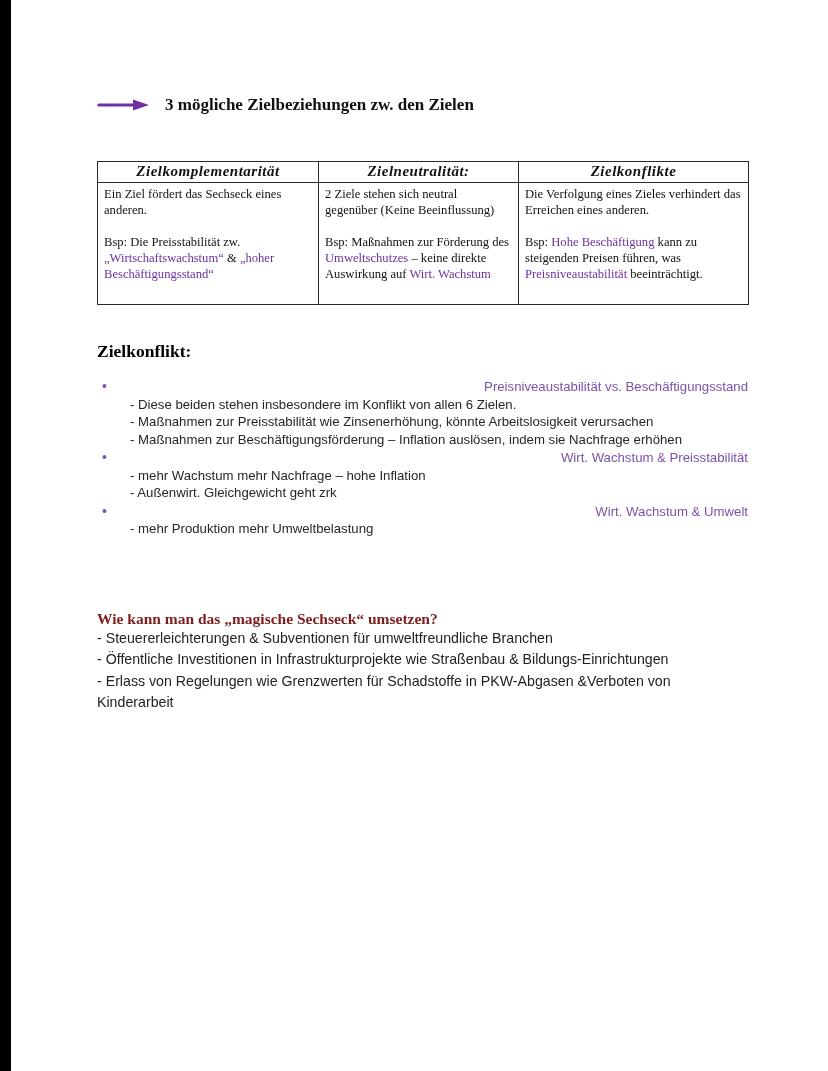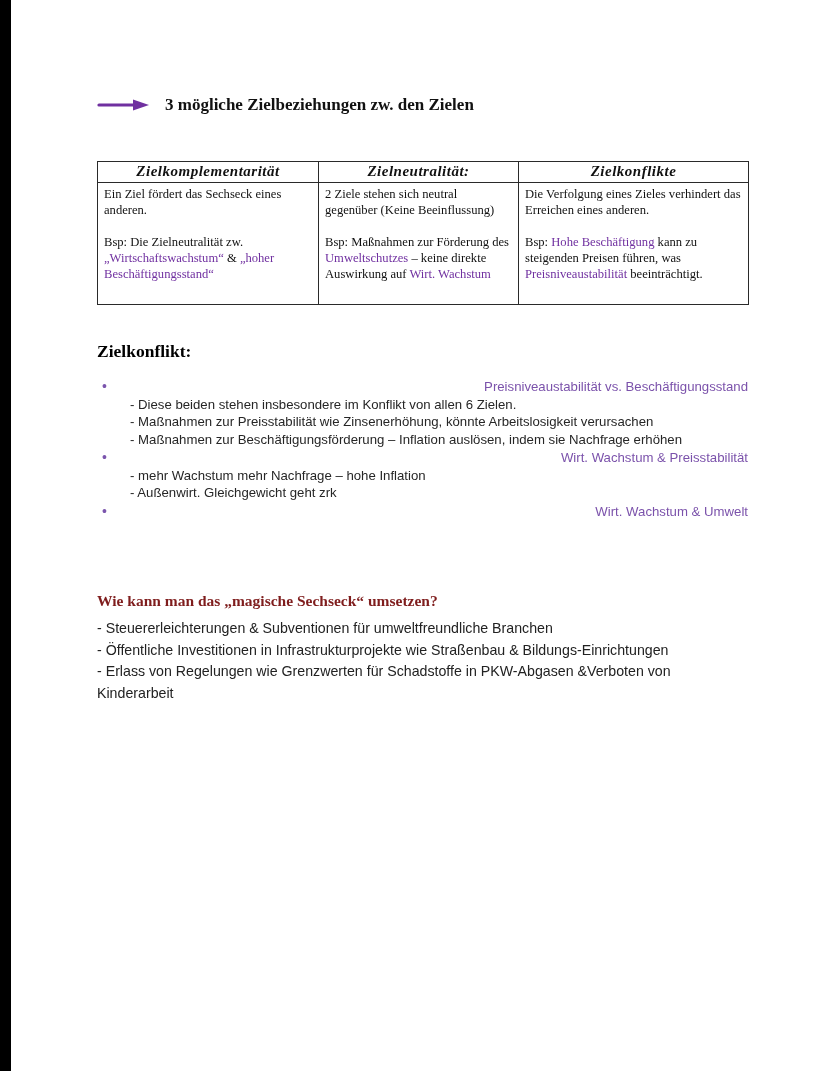--- a/index.html
+++ b/index.html
@@ -72,21 +72,21 @@
     color:#7b55ad; font-size:14px;
   }
   .bullet-title { color:#7b52ab;text-align:right; }
   .sub-line { color:#262626; padding-left:9px; }
   
   h2.impl-title {
     margin-top:72px;
     font-family:"Liberation Serif", serif;
     font-size:15.5px; font-weight:bold; color:#7f1d1d;
   }
-  .impl-lines { margin-top:8px; width:632px; }
+  .impl-lines { width:632px; }
   .impl-lines p {
     font-size:14.2px; line-height:21.5px; color:#222;
   }
 </style>
 </head>
 <body>
 
 <div class="edge-strip"></div>
 
 <div class="content">
@@ -111,21 +111,21 @@
       <tr>
         <th>Zielkomplementarität</th>
         <th>Zielneutralität:</th>
         <th>Zielkonflikte</th>
       </tr>
     </thead>
     <tbody>
       <tr>
         <td>
           <div class="cell-p">Ein Ziel fördert das Sechseck eines anderen.</div>
-          <div class="cell-p"><span>Bsp: Die Zielneutralität zw. </span><span class="purple">„Wirtschaftswachstum“</span><span> &amp; </span><span class="purple">„hoher Beschäftigungsstand“</span></div>
+          <div class="cell-p"><span>Bsp: Die Preisstabilität zw. </span><span class="purple">„Wirtschaftswachstum“</span><span> &amp; </span><span class="purple">„hoher Beschäftigungsstand“</span></div>
         </td>
         <td>
           <div class="cell-p">2 Ziele stehen sich neutral gegenüber (Keine Beeinflussung)</div>
           <div class="cell-p"><span>Bsp: Maßnahmen zur Förderung des </span><span class="purple">Umweltschutzes</span><span> – keine direkte Auswirkung auf </span><span class="purple">Wirt. Wachstum</span></div>
         </td>
         <td>
           <div class="cell-p">Die Verfolgung eines Zieles verhindert das Erreichen eines anderen.</div>
           <div class="cell-p"><span>Bsp: </span><span class="purple">Hohe Beschäftigung</span><span> kann zu steigenden Preisen führen, was </span><span class="purple">Preisniveaustabilität</span><span> beeinträchtigt.</span></div>
         </td>
       </tr>
@@ -141,20 +141,21 @@
       <div class="sub-line">-  Maßnahmen zur Preisstabilität wie Zinsenerhöhung, könnte Arbeitslosigkeit verursachen</div>
       <div class="sub-line">- Maßnahmen zur Beschäftigungsförderung – Inflation auslösen, indem sie Nachfrage erhöhen</div>
     </li>
     <li>
       <div class="bullet-title">Wirt. Wachstum &amp; Preisstabilität</div>
       <div class="sub-line">- mehr Wachstum mehr Nachfrage – hohe Inflation</div>
       <div class="sub-line">- Außenwirt. Gleichgewicht geht zrk</div>
     </li>
     <li>
       <div class="bullet-title">Wirt. Wachstum &amp; Umwelt</div>
+      <div class="sub-line">- mehr Produktion mehr Umweltbelastung</div>
     </li>
   </ul>
 
   <h2 class="impl-title">Wie kann man das „magische Sechseck“ umsetzen?</h2>
   <div class="impl-lines">
     <p>- Steuererleichterungen &amp; Subventionen für umweltfreundliche Branchen</p>
     <p>- Öffentliche Investitionen in Infrastrukturprojekte wie Straßenbau &amp; Bildungs-Einrichtungen</p>
     <p>- Erlass von Regelungen wie Grenzwerten für Schadstoffe in PKW-Abgasen &amp;Verboten von Kinderarbeit</p>
   </div>
 

